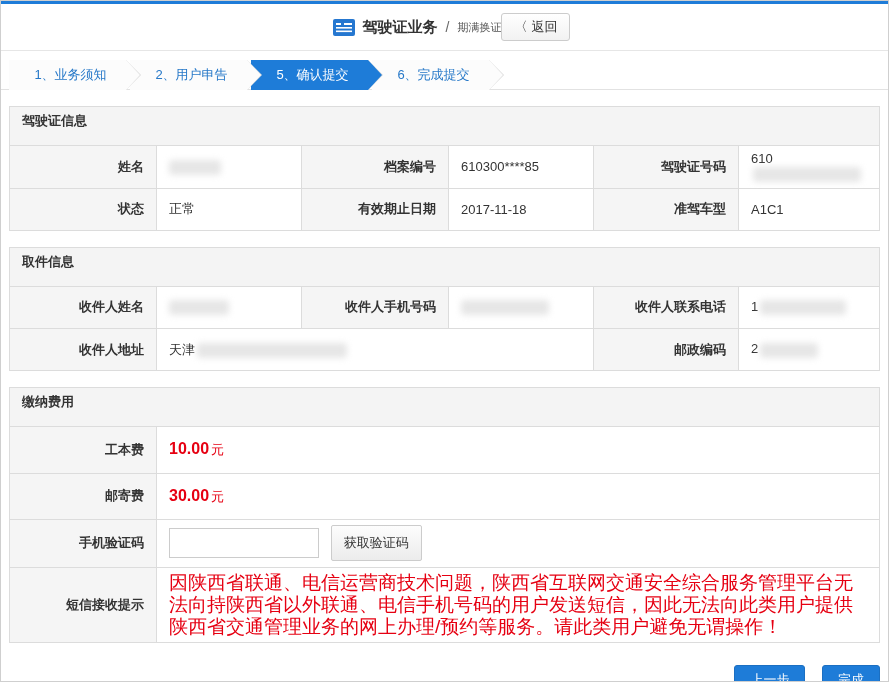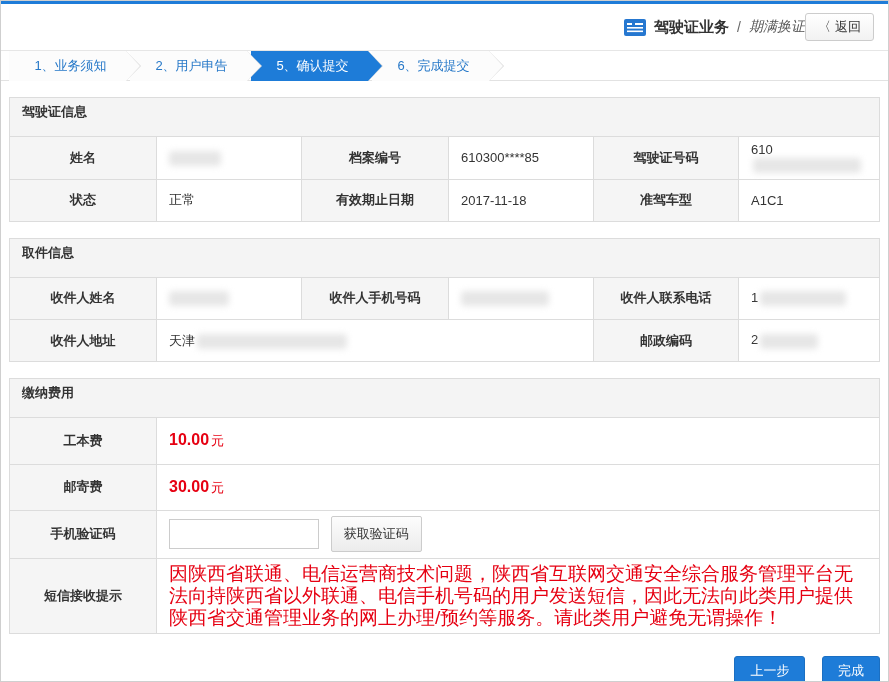--- a/index.html
+++ b/index.html
@@ -10,49 +10,49 @@
   }
   *{box-sizing:border-box;margin:0;padding:0;}
   html,body{width:889px;height:682px;}
   body{
     font-family:"Liberation Sans","DejaVu Sans",sans-serif;
     font-size:13px;color:#333;background:#fff;
     border:1px solid #cfcfcf;overflow:hidden;
   }
   .topline{height:3px;background:var(--accent);}
   
-  .header{height:47px;display:flex;align-items:center;justify-content:flex-end;
+  .header{height:47px;display:flex;align-items:center;justify-content:center;
     padding:0 14px 0 28px;border-bottom:1px solid #e6e6e6;}
   .title-wrap{display:flex;align-items:center;gap:8px;}
   .title-wrap .t1{font-size:15px;font-weight:bold;color:#333;}
   .title-wrap .sep{font-size:14px;color:#666;}
-  .title-wrap .t2{font-size:14px;color:#555;font-style:italic;}
+  .title-wrap .t2{font-size:11px;color:#555;}
   .back-btn{display:inline-flex;align-items:center;gap:4px;height:28px;padding:0 12px;
     background:linear-gradient(#ffffff,#f2f2f2);border:1px solid #ccc;border-radius:3px;
     font-size:13px;color:#333;cursor:pointer;}
   
-  .steps{display:flex;height:30px;margin-top:0;border-bottom:1px solid #e2e2e2;
+  .steps{display:flex;height:30px;margin-top:9px;border-bottom:1px solid #e2e2e2;
     padding-left:8px;background:#fff;}
   .step{position:relative;width:117px;height:30px;line-height:30px;text-align:center;
     background:#fcfcfc;color:#2678c8;font-size:13px;margin-right:4px;cursor:pointer;
     padding-left:6px;white-space:nowrap;}
   .step::before{content:"";position:absolute;right:-15px;top:0;width:0;height:0;z-index:1;
     border-top:15px solid transparent;border-bottom:15px solid transparent;border-left:15px solid #d8d8d8;}
   .step::after{content:"";position:absolute;right:-14px;top:0;width:0;height:0;z-index:2;
     border-top:15px solid transparent;border-bottom:15px solid transparent;border-left:14px solid #fcfcfc;}
   .step.active{background:var(--accent);color:#fff;}
   .step.active::after{border-left-color:var(--accent);}
   
   .section{margin:16px 8px 0 8px;}
   .section-h{height:40px;line-height:27px;background:#f4f4f4;border:1px solid var(--border);
     font-weight:bold;padding-left:12px;color:#333;}
   table.grid{width:100%;border-collapse:collapse;table-layout:fixed;}
   table.grid td{border:1px solid var(--border);height:42px;padding:4px 12px;vertical-align:middle;}
   table.grid tr td{border-top:none;}
-  td.lbl{background:var(--label-bg);text-align:center;font-weight:bold;color:#333;}
+  td.lbl{background:var(--label-bg);text-align:right;font-weight:bold;color:#333;}
   td.val{background:#fff;text-align:left;color:#333;}
   .redact{display:inline-block;height:15px;border-radius:3px;vertical-align:middle;
     background:#dedede;filter:blur(3px);opacity:.75;}
   
   .fee-num{font-size:16px;font-weight:bold;color:var(--danger);}
   .fee-unit{font-size:13px;color:var(--danger);margin-left:2px;}
   .sms-row td{height:72px;}
   .warn{color:var(--danger);line-height:22px;font-size:19px;padding-right:6px;}
   .code-input{width:150px;height:30px;border:1px solid #ccc;padding:0 6px;font-size:13px;
     vertical-align:middle;}

